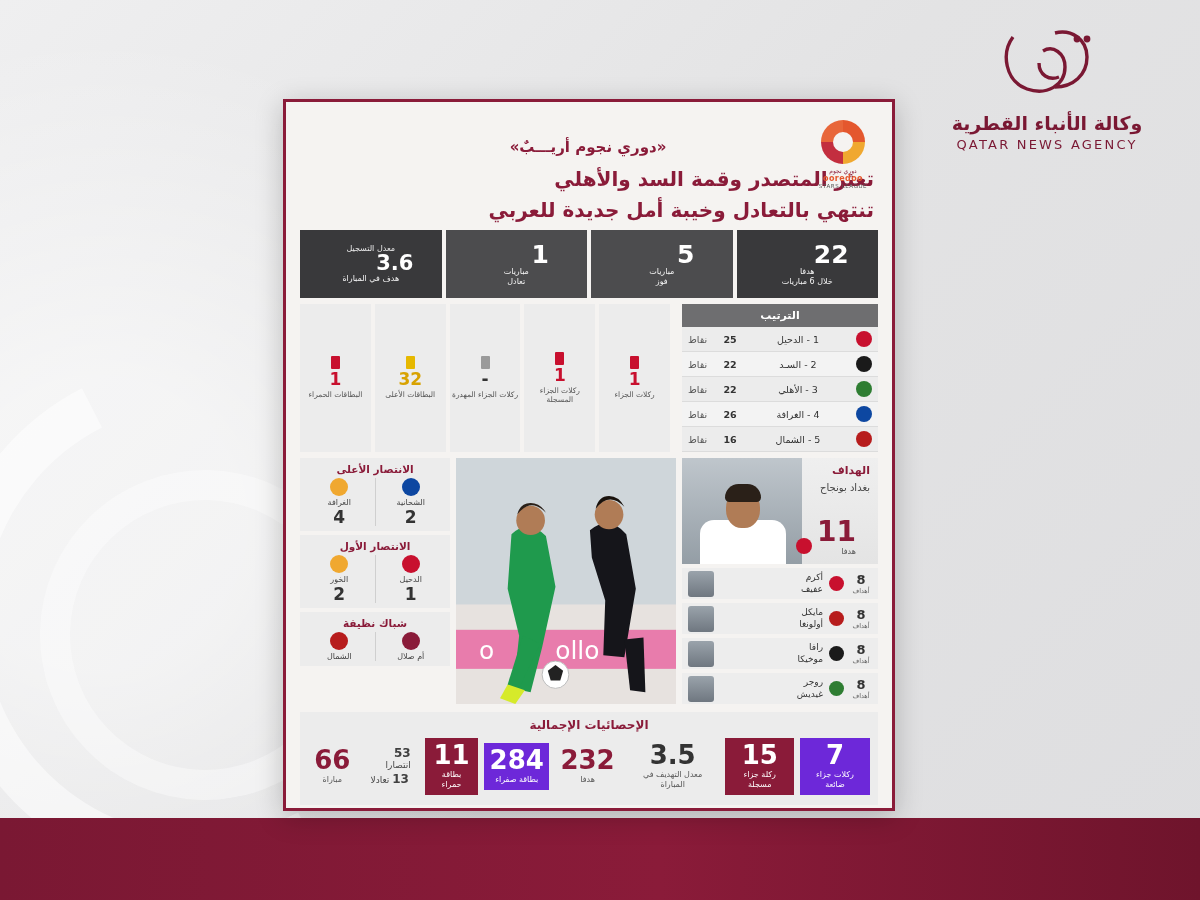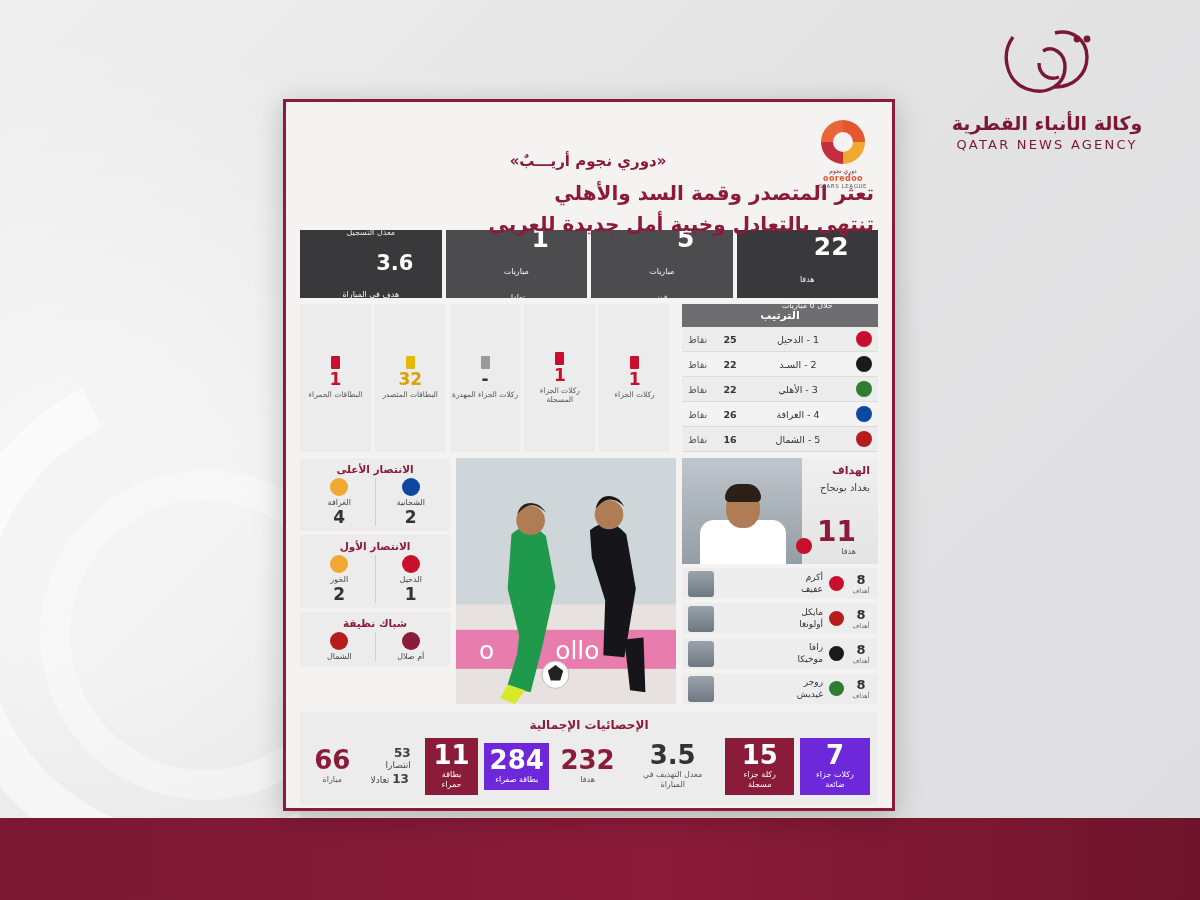--- a/index.html
+++ b/index.html
@@ -81,31 +81,31 @@
   }
   .ql-ball::after {
     content:""; position:absolute; inset:12px; border-radius:50%; background:#f5f3f1;
   }
   .ql-txt1 { font-size: 6px; color:#8a1b39; margin-top:3px; }
   .ql-txt2 { font-size: 8px; color:#e4572e; font-weight:bold; letter-spacing:.4px; }
   .ql-txt3 { font-size: 5.5px; color:#555; letter-spacing:.6px; }
 
   .head-kicker {
     text-align: center; color: #8a1b39; font-size: 15px; font-weight: bold;
-    letter-spacing: .5px; margin-top: 36px;
+    letter-spacing: .5px; margin-top: 22px;
   }
   .head-title {
     text-align: right; color: #8a1b39; font-size: 20px; font-weight: bold;
     line-height: 1.55; margin-top: 8px;
   }
 
   
   .top-strip { display: flex; gap: 4px; padding: 0 14px; align-items: stretch; height: 68px; }
   .ts-cell { flex: 1; background: #58585a; color:#fff; display:flex; flex-direction:column;
-             align-items:center; justify-content:center; gap:16px; }
+             align-items:center; justify-content:center; gap:0; }
   .ts-num { font-size: 25px; font-weight: bold; line-height: 1; margin-left: 48px; }
   .ts-num.small { font-size: 21px; }
   .ts-lbl { font-size: 8px; line-height: 1.25; opacity: .95; }
   .ts-top { font-size: 8px; opacity:.9; }
   .ts-cell.dark { background: #39393b; }
   .ts-cell.mid  { background: #4c4c4e; }
 
   
   .mid-wrap { display: flex; gap: 12px; padding: 6px 14px 0 14px; }
   .rank-box { width: 196px; background: #ececec; }
@@ -321,21 +321,21 @@
           <div class="cc-lbl">ركلات الجزاء المسجلة</div>
         </div>
         <div class="card-cell">
           <div class="cc-icon" style="background:#9a9a9a"></div>
           <div class="cc-num">-</div>
           <div class="cc-lbl">ركلات الجزاء المهدرة</div>
         </div>
         <div class="card-cell">
           <div class="cc-icon" style="background:#e6b800"></div>
           <div class="cc-num yel">32</div>
-          <div class="cc-lbl">البطاقات المتصدر</div>
+          <div class="cc-lbl">البطاقات الأعلى</div>
         </div>
         <div class="card-cell">
           <div class="cc-icon" style="background:#c8102e"></div>
           <div class="cc-num red">1</div>
           <div class="cc-lbl">البطاقات الحمراء</div>
         </div>
       </div>
     </div>
   </div>
 

